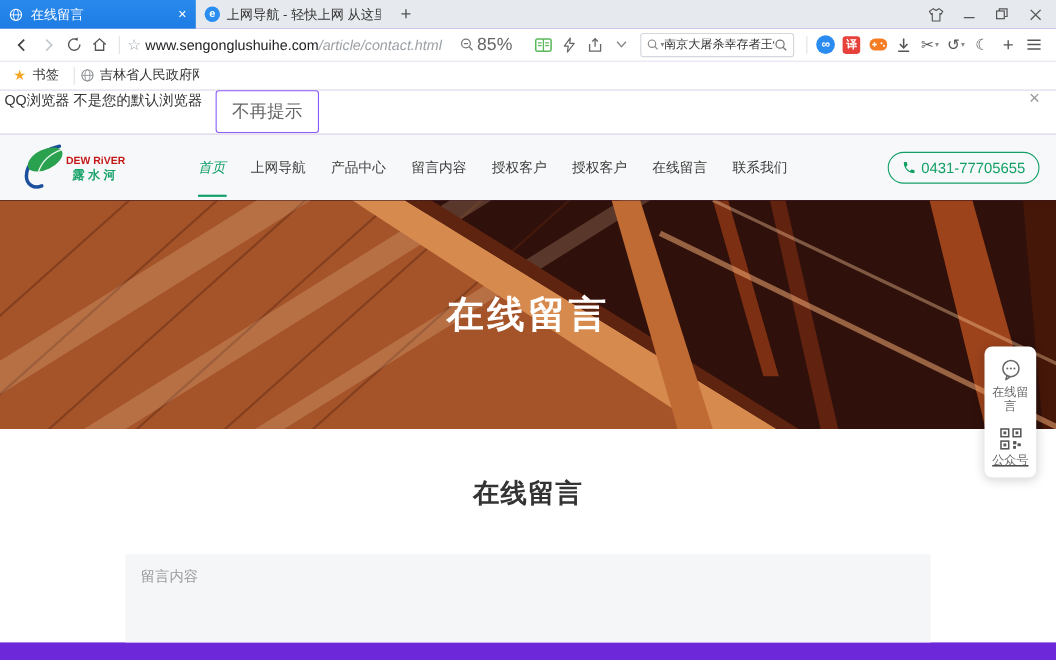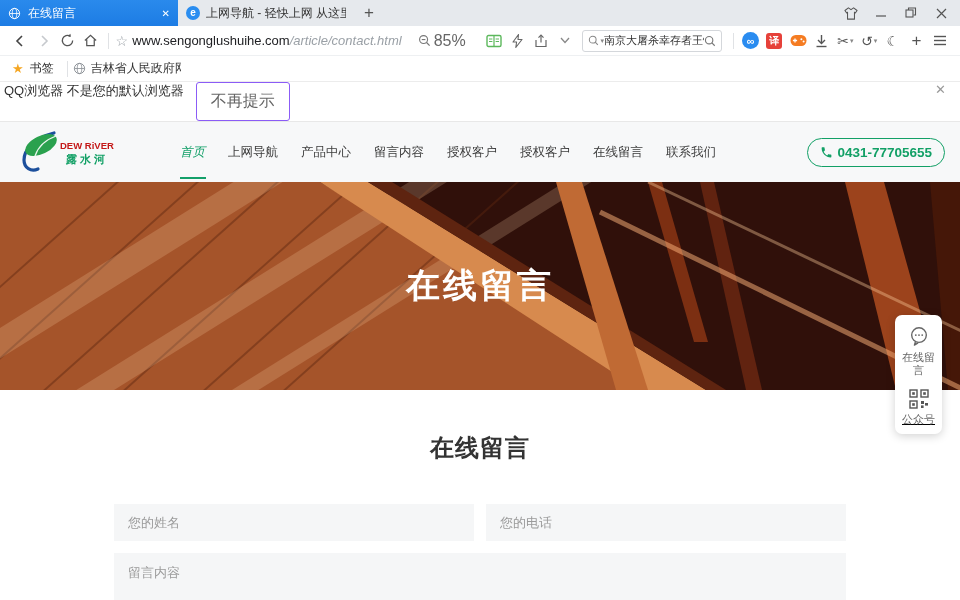--- a/index.html
+++ b/index.html
@@ -65,21 +65,21 @@
   
   .site-header { position:relative; height:60px; background:#f7f8f9; }
   .logo { position:absolute; left:14px; top:8px; }
   .main-nav { position:absolute; left:176px; top:0; height:60px; display:flex; align-items:center; gap:15px; }
   .nav-item { position:relative; font-size:12.5px; color:#3c3c3c; white-space:nowrap; padding:0 4px; }
   .nav-item.active { color:#14a06a;font-style:italic; }
   .nav-item.active::after { content:""; position:absolute; left:50%; transform:translateX(-50%);
                             bottom:-18px; width:26px; height:2px; background:#14a06a; }
   .phone-pill { position:absolute; right:15px; top:16px; height:29px; display:flex; align-items:center;
                 gap:4px; border:1.5px solid #12a066; border-radius:15px; padding:0 12px;
-                color:#12a066; font-size:13.5px; font-weight:bold; background:transparent; }
+                color:#12a066; font-size:13.5px; font-weight:normal; background:transparent; }
 
   
   .hero { position:relative; height:208px; overflow:hidden; background:#30100a; }
   .hero svg.scene { position:absolute; inset:0; width:100%; height:100%; }
   .hero-title { position:absolute; left:0; right:0; top:50%; transform:translateY(-50%);
                 text-align:center; color:#fff; font-size:34px; font-weight:bold; letter-spacing:3px; }
 
   
   .float-widget { position:absolute; left:895px; top:315px; width:47px; background:#fff;
                   border-radius:7px; box-shadow:0 2px 10px rgba(0,0,0,.18); padding:10px 4px 8px; z-index:5; }
@@ -369,21 +369,17 @@
           <rect x="16" y="14" width="3" height="2.6" fill="#555"></rect>
           <rect x="12" y="16.4" width="2.6" height="2.6" fill="#555"></rect>
       </svg>
       <span class="fw-label">公众号</span>
     </div>
   </div>
 
   <div class="content">
     <h2 class="content-title">在线留言</h2>
     <div class="form-wrap">
-      <div class="form-row">
-        <input class="field" placeholder="您的姓名" style="">
-        <input class="field" placeholder="您的电话" style="">
-      </div>
       <textarea class="area" placeholder="留言内容" style=""></textarea>
     </div>
   </div>
 
 </div>
 
 </body></html>

